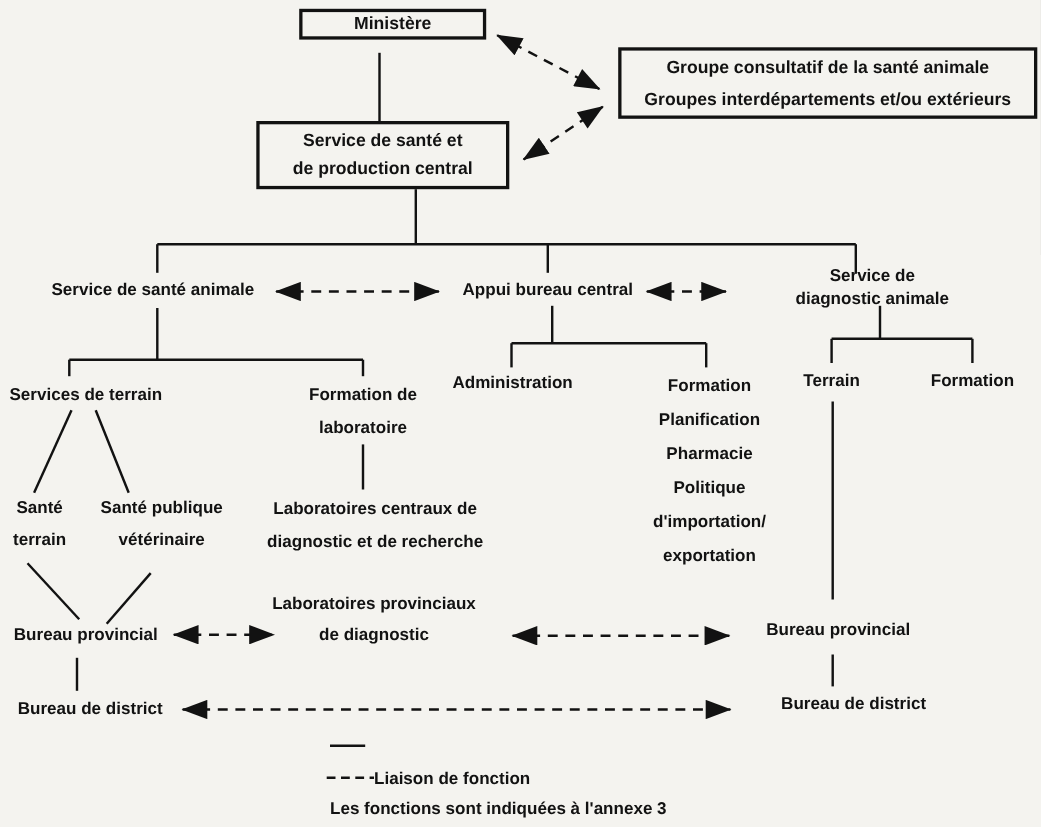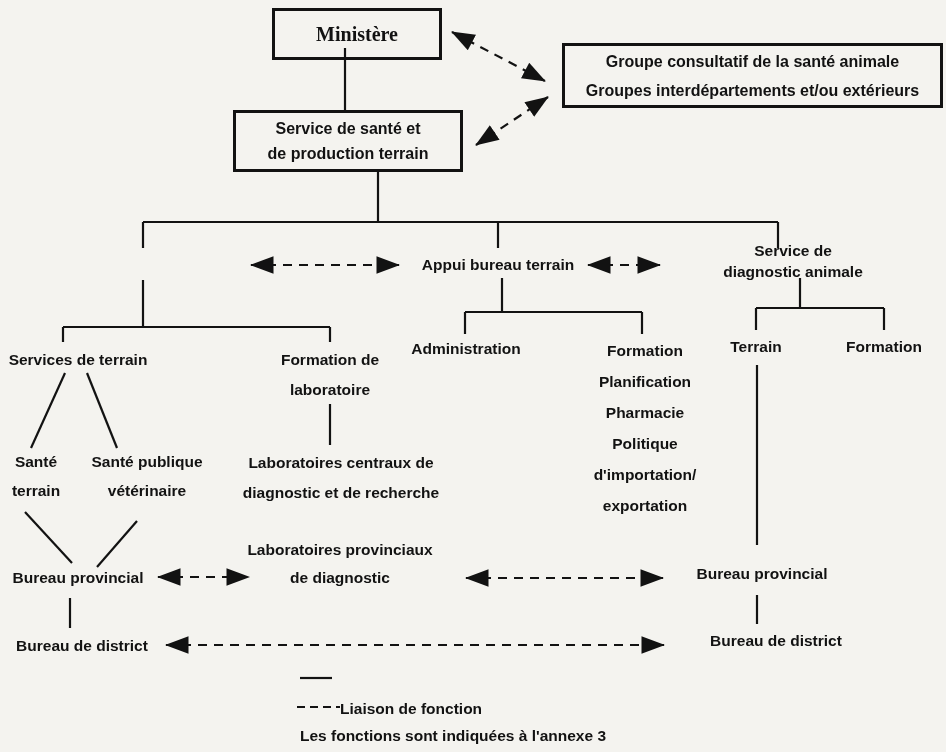--- a/index.html
+++ b/index.html
@@ -109,30 +109,31 @@
 
       <line x1="166" y1="645" x2="664" y2="645" marker-start="url(#ah)" marker-end="url(#ah)"></line>
     </g>
 
     <g>
       <line x1="300" y1="678" x2="332" y2="678" stroke="#121212" stroke-width="2.2"></line>
       <line x1="297" y1="707" x2="340" y2="707" stroke="#121212" stroke-width="2.2" stroke-dasharray="8 5"></line>
     </g>
   </svg>
 
-  <div class="box" style="left:272px; top:8px; width:170px; height:52px; font-size:20px;font-family:Liberation Serif, serif;">Ministère</div>
+  <div class="box" style="left:272px; top:8px; width:170px; height:28px; font-size:16px;">Ministère</div>
 
   <div class="box" style="left:233px; top:110px; width:230px; height:62px; font-size:16px; line-height:25px;">Service de santé et
-de production terrain</div>
+de production central</div>
 
   <div class="box" style="left:562px; top:43px; width:381px; height:65px; font-size:16px; line-height:29px;text-align:center;">Groupe consultatif de la santé animale
 Groupes interdépartements et/ou extérieurs</div>
 
+  <div class="lbl" style="left:139px; top:264px;">Service de santé animale</div>
 
-  <div class="lbl" style="left:498px; top:264px;">Appui bureau terrain</div>
+  <div class="lbl" style="left:498px; top:264px;">Appui bureau central</div>
 
   <div class="lbl" style="left:793px; top:261px;">Service de diagnostic animale</div>
 
   <div class="lbl" style="left:78px; top:359px;">Services de terrain</div>
 
   <div class="lbl lh30" style="left:330px; top:375px;">Formation de
 laboratoire</div>
 
   <div class="lbl lh29" style="left:36px; top:476px;">Santé
 terrain</div>

